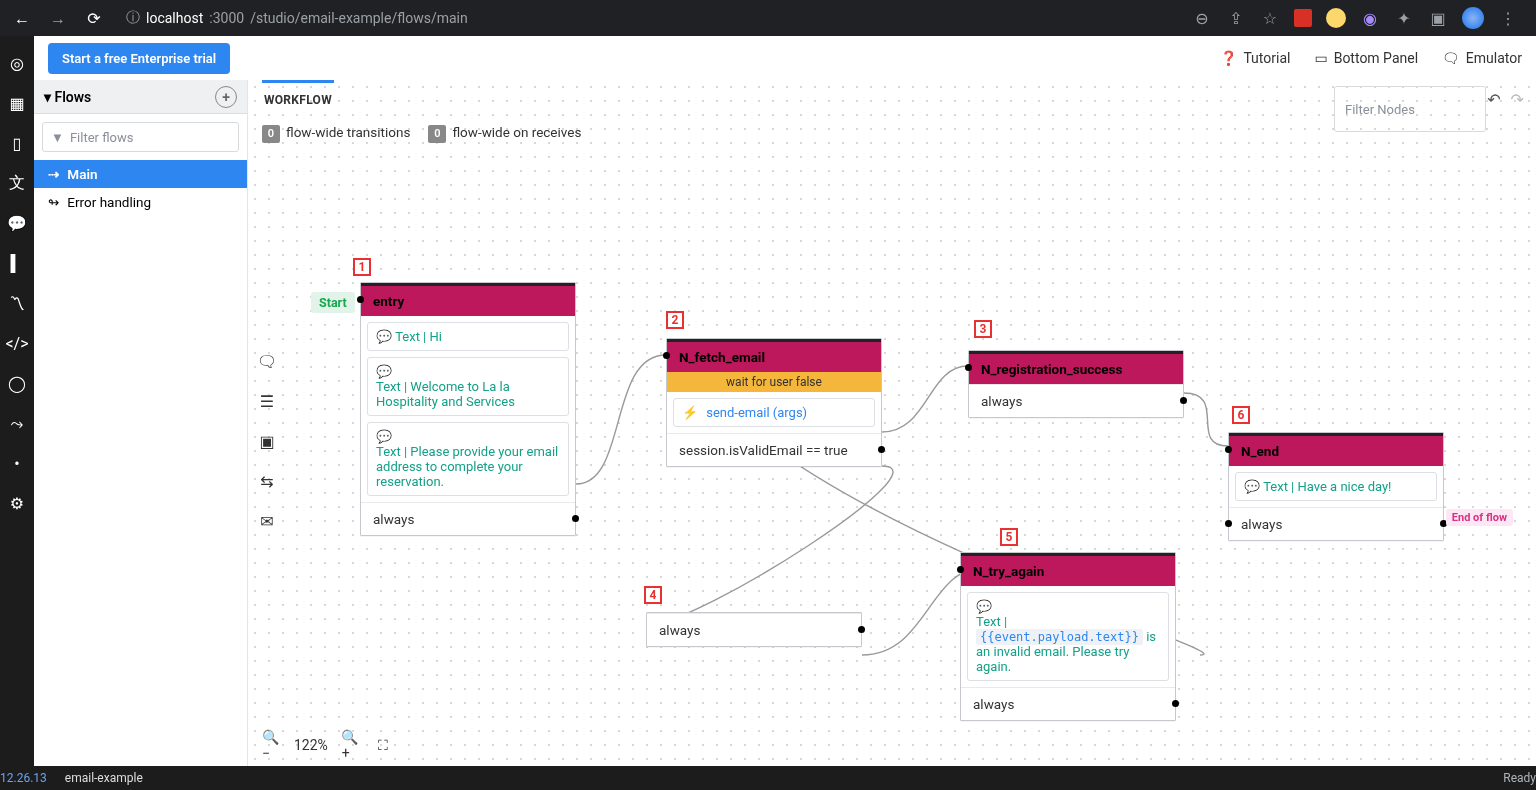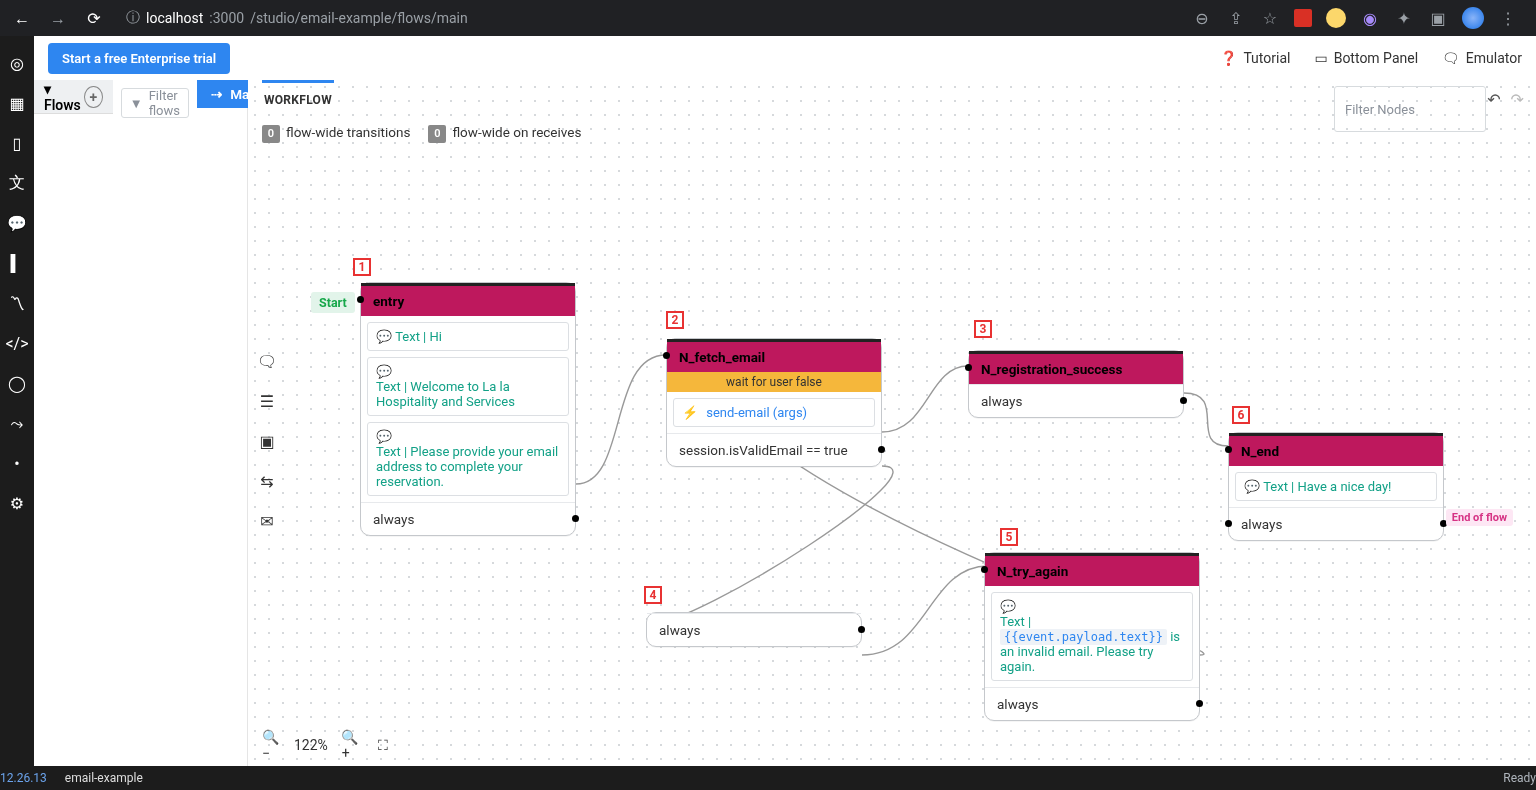--- a/index.html
+++ b/index.html
@@ -14,37 +14,37 @@
 .br-icon{width:20px;height:20px;color:#9aa0a6;display:flex;align-items:center;justify-content:center}
 .br-icon.red{background:#d93025;width:18px;height:18px;border-radius:2px}
 .br-icon.user{width:22px;height:22px;border-radius:50%;background:radial-gradient(#8ab4f8,#1a73e8)}
 .app{display:flex;height:calc(100% - 36px - 24px);position:relative}
 .iconbar{width:34px;background:#1c1c1c;display:flex;flex-direction:column;align-items:center;padding-top:18px;gap:22px}
 .iconbar .ic{width:18px;height:18px;color:#fff;display:flex;align-items:center;justify-content:center;font-size:16px}
 .topbar{position:absolute;left:34px;right:0;top:0;height:44px;background:#fff;display:flex;align-items:center;padding:0 14px;justify-content:space-between;z-index:3}
 .trial-btn{background:#2e86f0;color:#fff;border:none;padding:8px 14px;border-radius:4px;font-size:13px;font-weight:600;cursor:pointer}
 .top-links{display:flex;align-items:center;gap:24px;font-size:14px;color:#333}
 .top-link{display:flex;align-items:center;gap:6px;cursor:pointer}
-.sidebar{width:214px;background:#fff;border-right:1px solid #e5e5e5;margin-top:44px;display:flex;}
+.sidebar{width:214px;background:#fff;border-right:1px solid #e5e5e5;margin-top:44px;display:flex;flex-direction:column}
 .flows-head{background:#eef0f2;height:34px;display:flex;align-items:center;justify-content:space-between;padding:0 10px;font-size:14px;font-weight:600;border-bottom:1px solid #ddd}
 .plus-ic{width:22px;height:22px;border-radius:50%;border:1.5px solid #888;display:flex;align-items:center;justify-content:center;font-size:14px;color:#666;cursor:pointer}
 .filter-box{margin:8px;border:1px solid #d7dbde;border-radius:3px;height:30px;display:flex;align-items:center;padding:0 8px;gap:6px;color:#8a9099;font-size:13px}
 .flow-item{height:28px;display:flex;align-items:center;padding:0 14px;gap:8px;font-size:13.5px;cursor:pointer}
 .flow-item.active{background:#2e86f0;color:#fff;font-weight:600}
 .canvas-wrap{flex:1;margin-top:44px;position:relative;background:#fff;background-image:radial-gradient(#d6d9dc 1px,transparent 1px);background-size:14px 14px}
 .workflow-tab{position:absolute;top:0;left:14px;font-size:12px;font-weight:700;color:#333;padding:10px 2px;border-top:3px solid #2e86f0;letter-spacing:.3px}
 .wf-tags{position:absolute;top:44px;left:14px;display:flex;gap:18px;align-items:center;font-size:13.5px;color:#333}
 .tag-count{background:#888;color:#fff;width:18px;height:18px;display:inline-flex;align-items:center;justify-content:center;border-radius:2px;font-size:11px;font-weight:600;margin-right:6px}
 .filter-nodes{position:absolute;top:6px;right:50px;width:152px;height:46px;border:1px solid #d7dbde;border-radius:3px;padding:0 10px;font-size:13px;color:#8a9099;display:flex;align-items:center}
 .undo-redo{position:absolute;top:10px;right:12px;display:flex;gap:10px;color:#555}
 .canvas-tools{position:absolute;left:8px;top:270px;display:flex;flex-direction:column;gap:18px}
 .tool{width:22px;height:22px;display:flex;align-items:center;justify-content:center;color:#333;cursor:pointer}
 .zoom{position:absolute;bottom:12px;left:14px;display:flex;align-items:center;gap:14px;color:#333;font-size:14px}
 .zoom .sq{width:18px;height:18px;display:flex;align-items:center;justify-content:center}
-.node{position:absolute;background:#fff;border:1px solid #c5c8cc;border-radius:10px;width:216px;box-shadow:0 1px 0 rgba(0,0,0,.04)}
+.node{position:absolute;background:#fff;border:1px solid #c5c8cc;border-radius:1px;width:216px;box-shadow:0 1px 0 rgba(0,0,0,.04)}
 .node-head{background:#be185d;border-top:3px solid #222;padding:7px 12px;font-size:13.5px;font-weight:700;display:flex;align-items:flex-start;gap:6px}
 .entry-port{width:7px;height:7px;background:#000;border-radius:50%;position:absolute;left:-4px}
 .out-port{width:7px;height:7px;background:#000;border-radius:50%;position:absolute;right:-4px}
 .card{margin:6px;border:1px solid #dcdfe3;border-radius:3px;padding:6px 8px;font-size:13px;background:#fff}
 .card.teal{color:#13a187}
 .card .msg-ic{color:#667}
 .card .blue{color:#2e86f0}
 .card.banner{background:#f5b73b;color:#333;border:none;text-align:center;font-size:12px;padding:3px 0;border-radius:0;margin:0}
 .card.action{margin:6px;border:1px solid #dcdfe3;display:flex;align-items:center;gap:8px;color:#2e86f0}
 .cond{font-size:13.5px;color:#333;padding:8px 12px;position:relative;border-top:1px solid #e7e9ec}
@@ -203,21 +203,21 @@
         </div>
       <div class="cond"><span>always</span><span class="out-port" style="top:12px"></span></div>
     </div>
 
     <div class="num-lbl" style="left:396px;top:506px">4</div>
     <div class="node" style="left:398px;top:532px">
       <div class="cond"><span>always</span><span class="out-port" style="top:12px"></span></div>
     </div>
 
     <div class="num-lbl" style="left:752px;top:448px">5</div>
-    <div class="node" style="left:736px;top:472px">
+    <div class="node" style="left:712px;top:472px">
       <div class="node-head">
           <span class="entry-port" style="top:13px"></span>
           <span>N_try_again</span>
         </div>
       <div class="card" style="color:#13a187"><span class="msg-ic">💬</span><br><span>Text | </span><span class="var-chip">{{event.payload.text}}</span><span> is an invalid email. Please try again.</span></div>
       <div class="cond"><span>always</span><span class="out-port" style="top:12px"></span></div>
     </div>
 
     <div class="num-lbl" style="left:984px;top:326px">6</div>
     <div class="node" style="left:980px;top:352px">

